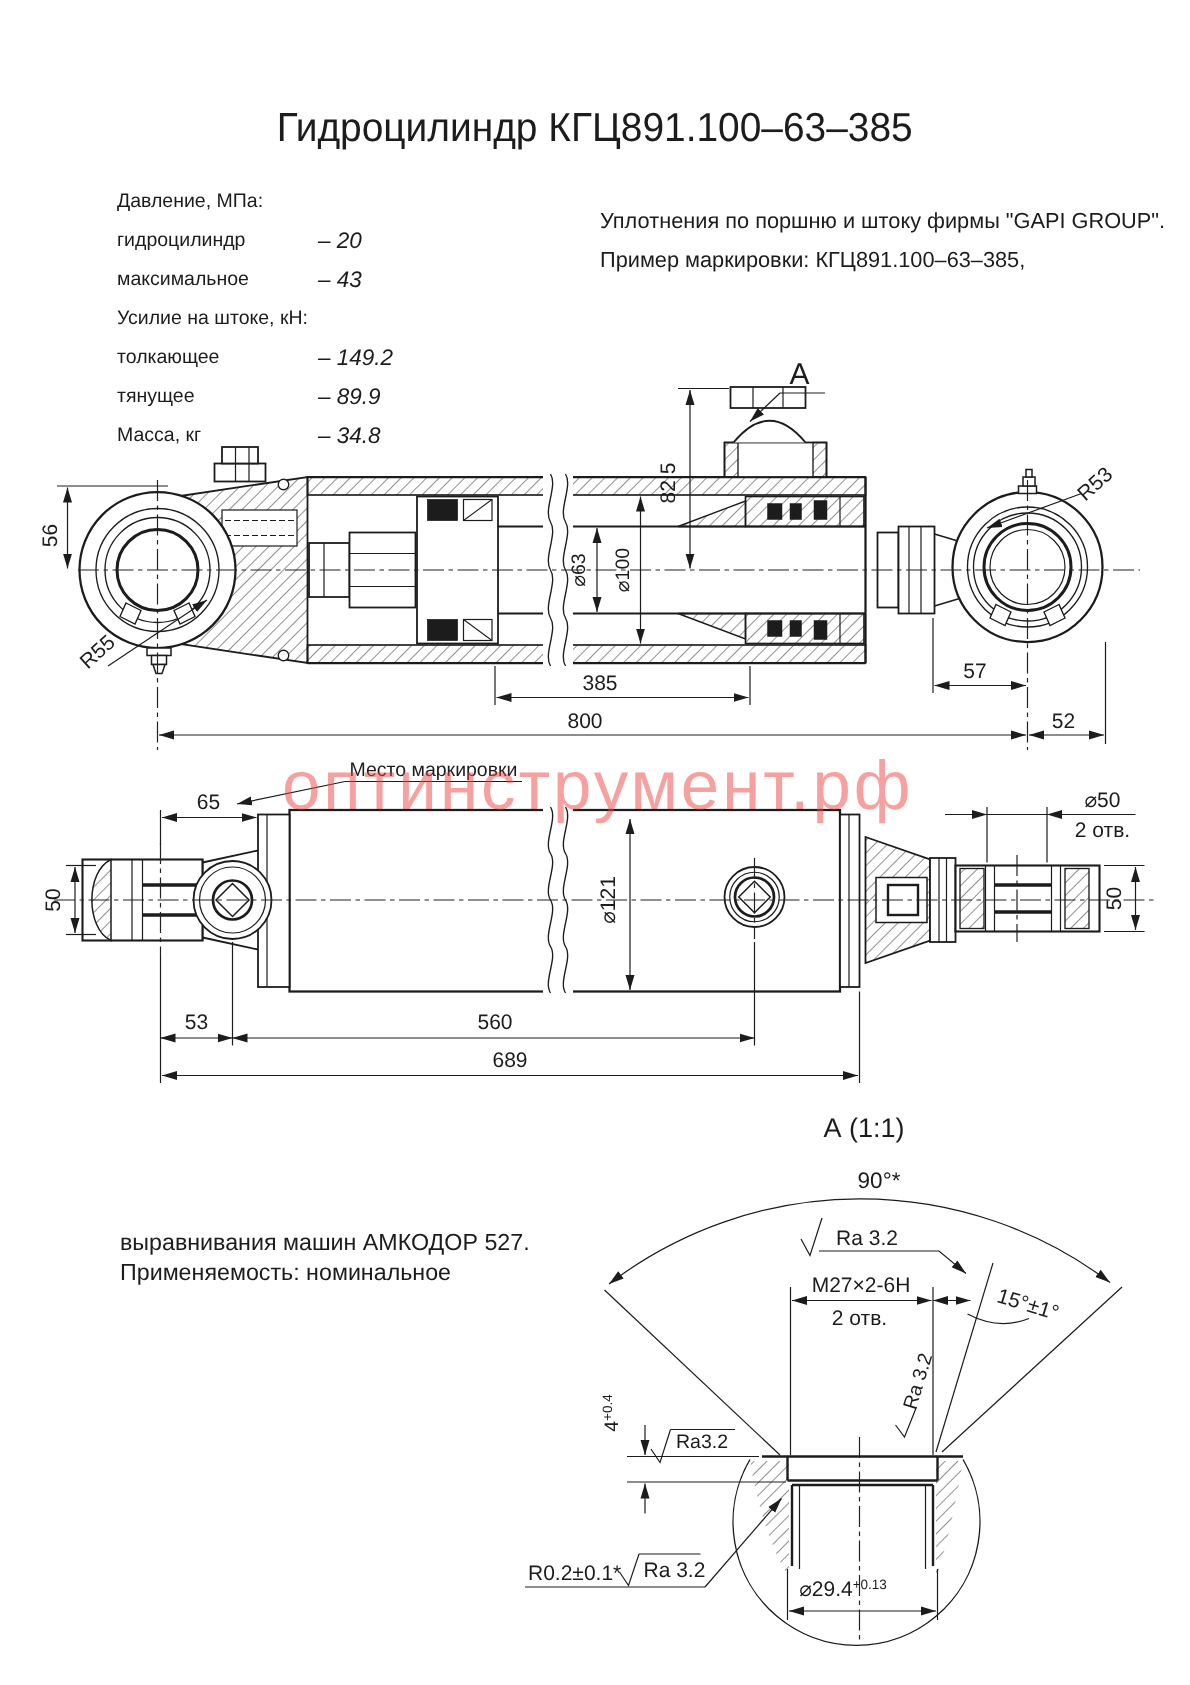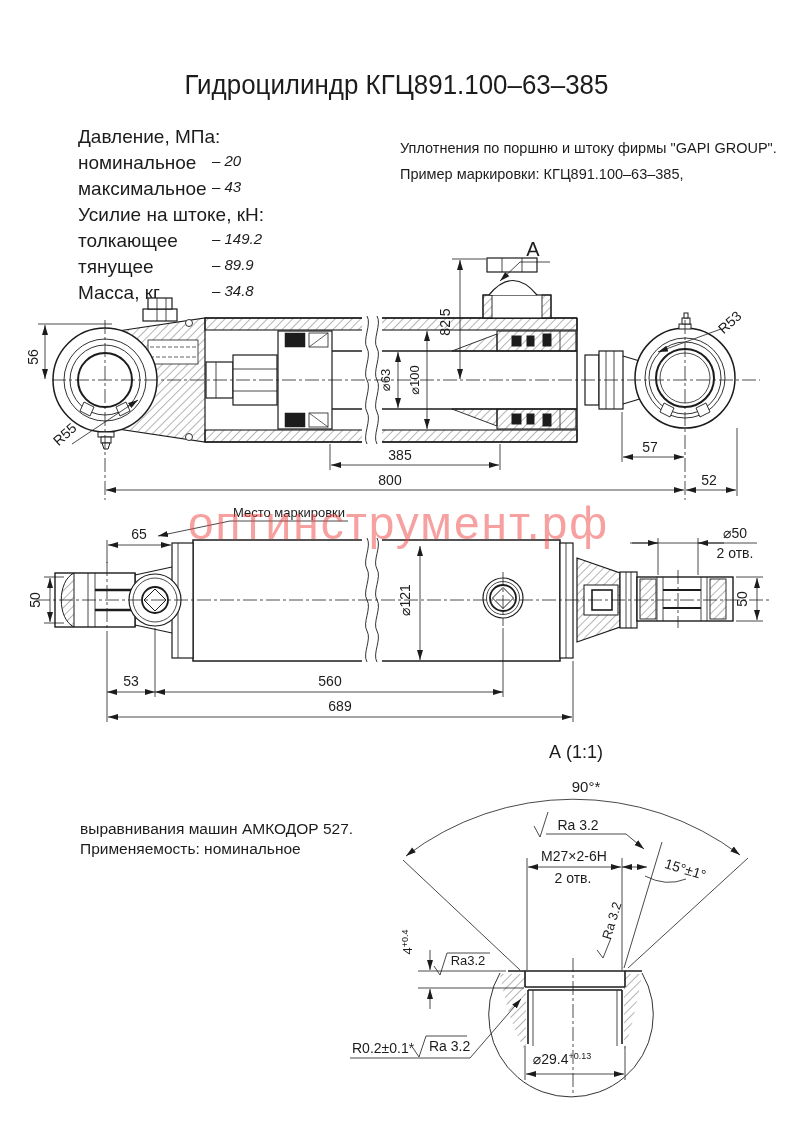--- a/index.html
+++ b/index.html
@@ -1,40 +1,40 @@
 <!DOCTYPE html>
 <html><head>
 <meta charset="utf-8">
 <style>
   html,body{margin:0;padding:0;background:#fff;}
   .page{position:relative;width:793px;height:1123px;background:#ffffff;overflow:hidden;
         font-family:"Liberation Sans",sans-serif;color:#1c1c1c;}
   .abs{position:absolute;}
   .title{left:0;right:0;top:70px;text-align:center;font-size:27px;letter-spacing:0px;
          transform:scaleX(0.96);white-space:nowrap;}
-  .spec-label{font-size:19px;white-space:nowrap;}
+  .spec-label{font-size:13px;white-space:nowrap;}
   .spec-value{font-size:15px;white-space:nowrap;font-style:italic;}
   .note{font-size:14.5px;white-space:nowrap;}
   .app{font-size:15.5px;white-space:nowrap;}
   .watermark{left:188px;top:496px;font-size:46px;letter-spacing:2px;color:#ef4444;
              opacity:0.5;white-space:nowrap;z-index:5;}
   svg{position:absolute;left:0;top:0;z-index:2;}
   svg text{font-family:"Liberation Sans",sans-serif;fill:#1c1c1c;}
   .dim{font-size:14px;}
   .dims-small{font-size:13px;}
 </style>
 </head>
 <body>
 
 <div class="page">
 
   <div class="abs title">Гидроцилиндр КГЦ891.100–63–385</div>
 
   <div class="abs spec-label" style="left:78px;top:126px">Давление, МПа:</div>
-  <div class="abs spec-label" style="left:78px;top:152px">номинальное</div>
+  <div class="abs spec-label" style="left:78px;top:152px">гидроцилиндр</div>
   <div class="abs spec-value" style="left:212px;top:152px">– 20</div>
   <div class="abs spec-label" style="left:78px;top:178px">максимальное</div>
   <div class="abs spec-value" style="left:212px;top:178px">– 43</div>
   <div class="abs spec-label" style="left:78px;top:204px">Усилие на штоке, кН:</div>
   <div class="abs spec-label" style="left:78px;top:230px">толкающее</div>
   <div class="abs spec-value" style="left:212px;top:230px">– 149.2</div>
   <div class="abs spec-label" style="left:78px;top:256px">тянущее</div>
   <div class="abs spec-value" style="left:212px;top:256px">– 89.9</div>
   <div class="abs spec-label" style="left:78px;top:282px">Масса, кг</div>
   <div class="abs spec-value" style="left:212px;top:282px">– 34.8</div>

